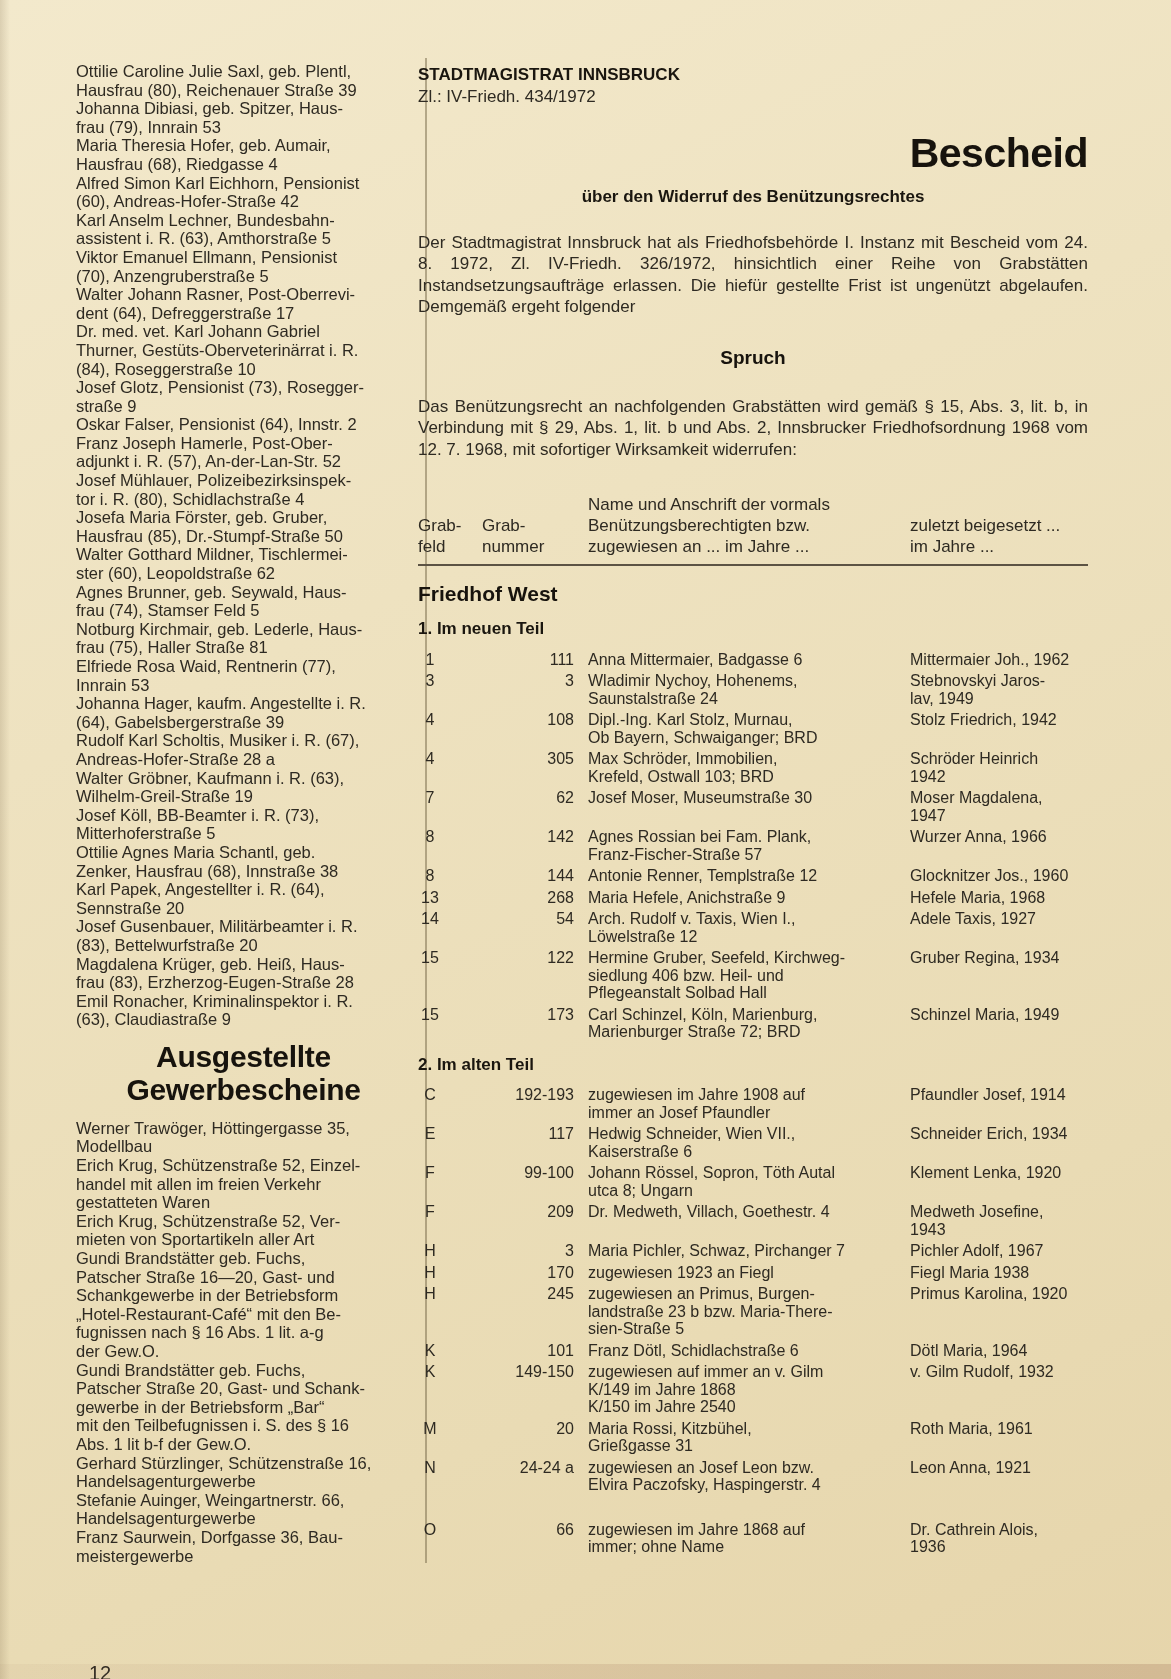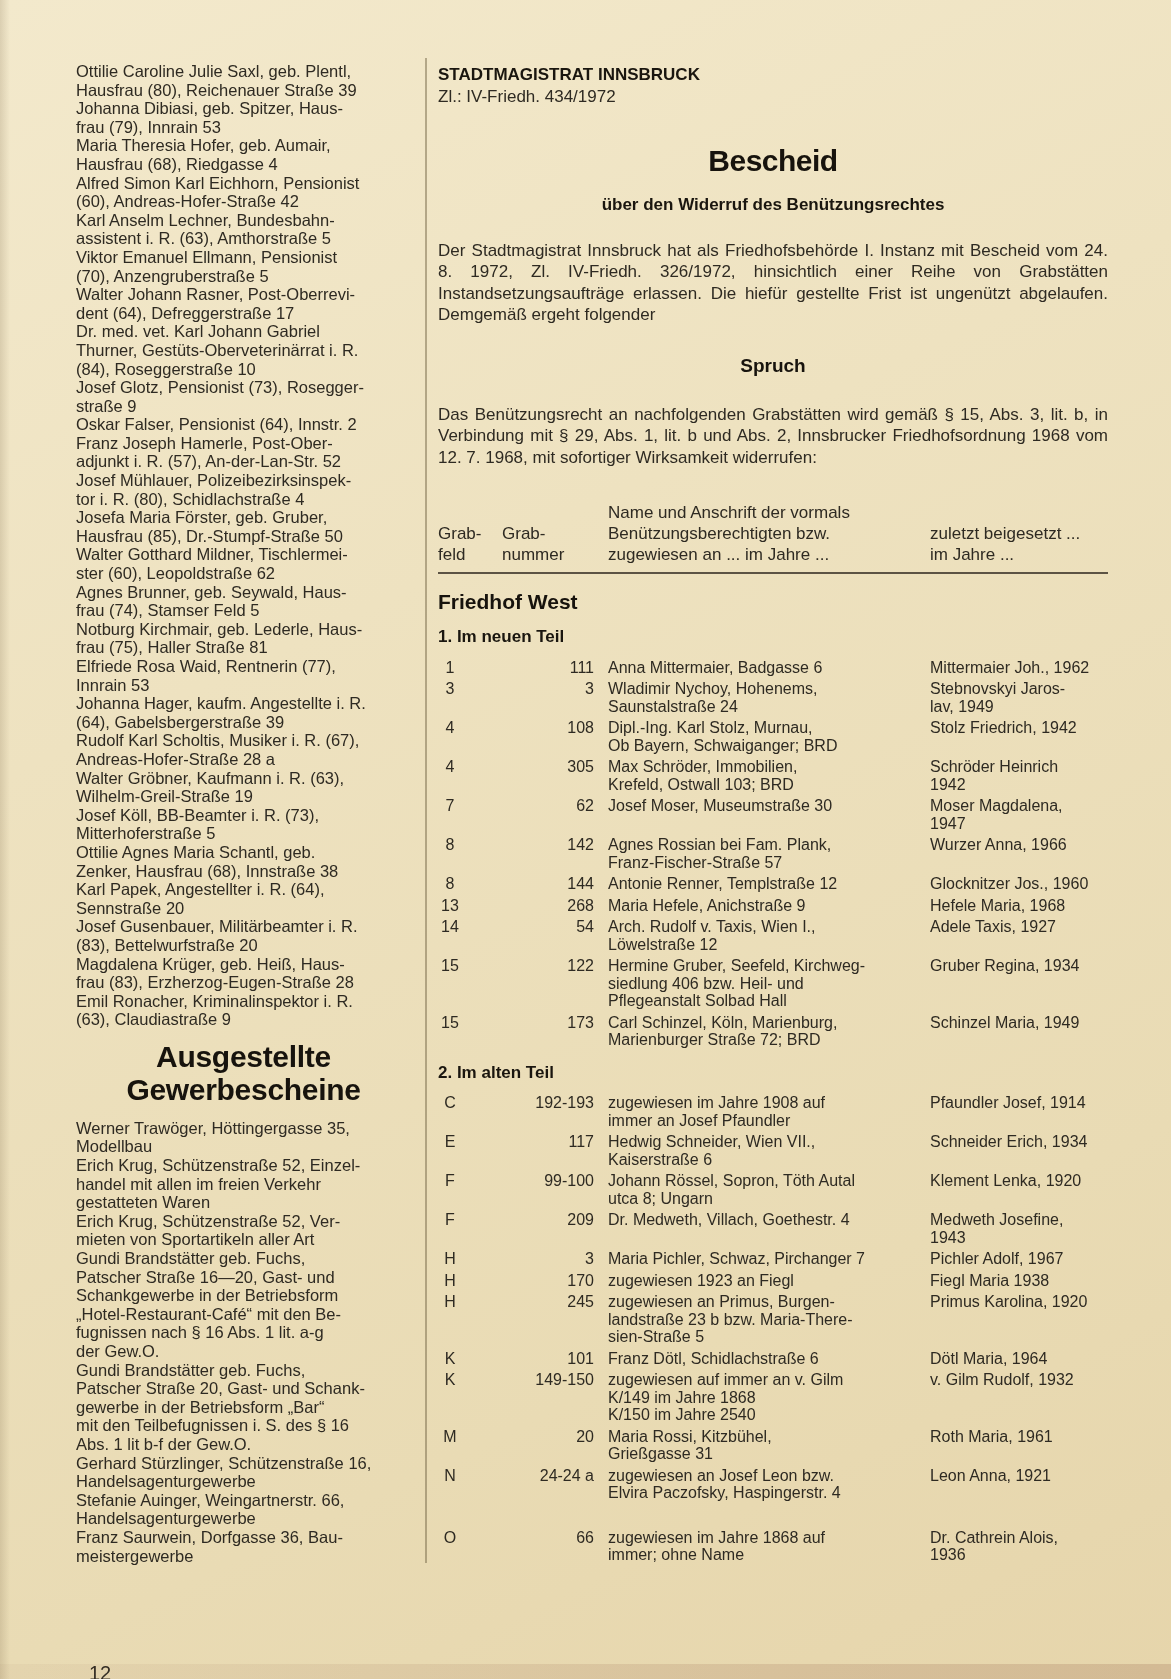--- a/index.html
+++ b/index.html
@@ -27,27 +27,27 @@
   .gw-heading{
     font-weight:bold;font-size:30px;line-height:33px;text-align:center;
     margin:11px 0 13px 0;white-space:pre-line;color:#17130d;letter-spacing:-.3px;
   }
   .page-number{position:absolute;left:89px;top:1662px;font-size:20px;line-height:22px;}
   .divider{
     position:absolute;left:425px;top:58px;width:2px;height:1505px;
     background:rgba(118,104,72,.5);
   }
   .col-right{
-    position:absolute;left:438px;top:64px;width:670px;
+    position:absolute;left:418px;top:64px;width:670px;
     font-size:17px;line-height:21.5px;
   }
   .office{font-weight:bold;color:#1a160f;}
   .decree-title{
-    font-size:30px;line-height:40px;font-weight:bold;text-align:center;
-    margin-top:34px;letter-spacing:-.5px;color:#17130d;
+    font-size:41px;line-height:40px;font-weight:bold;text-align:right;
+    margin-top:26px;letter-spacing:-.5px;color:#17130d;
   }
   .decree-subtitle{font-weight:bold;text-align:center;margin-top:13px;color:#1a160f;}
   .para{text-align:justify;margin-top:24px;white-space:normal;}
   .spruch{font-size:19px;line-height:28px;font-weight:bold;text-align:center;margin-top:26px;color:#17130d;}
   .tbl-header{
     display:grid;grid-template-columns:24px 118px 308px 1fr;column-gap:14px;
     align-items:end;margin-top:34px;line-height:21px;
   }
   .tbl-header > div{white-space:pre-line;}
   .tbl-header .c2{padding-left:26px;}

